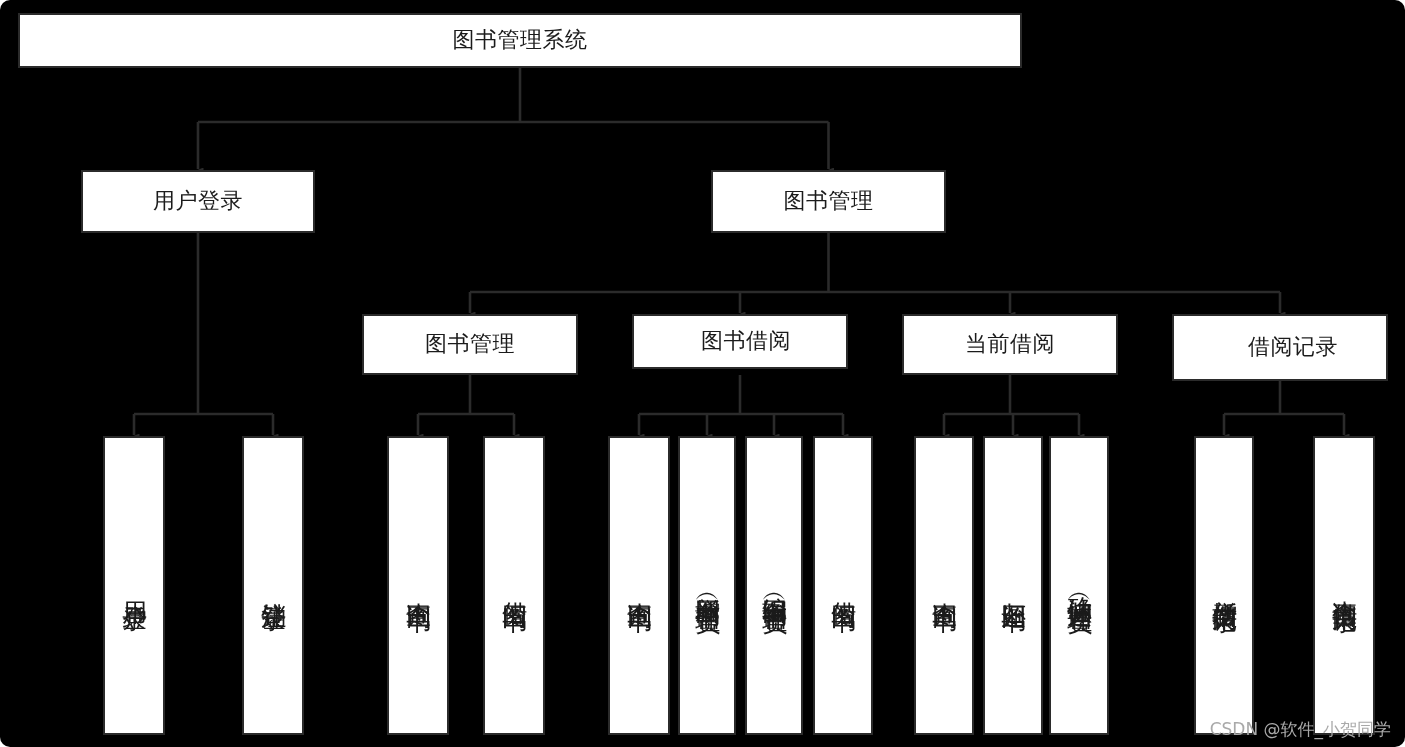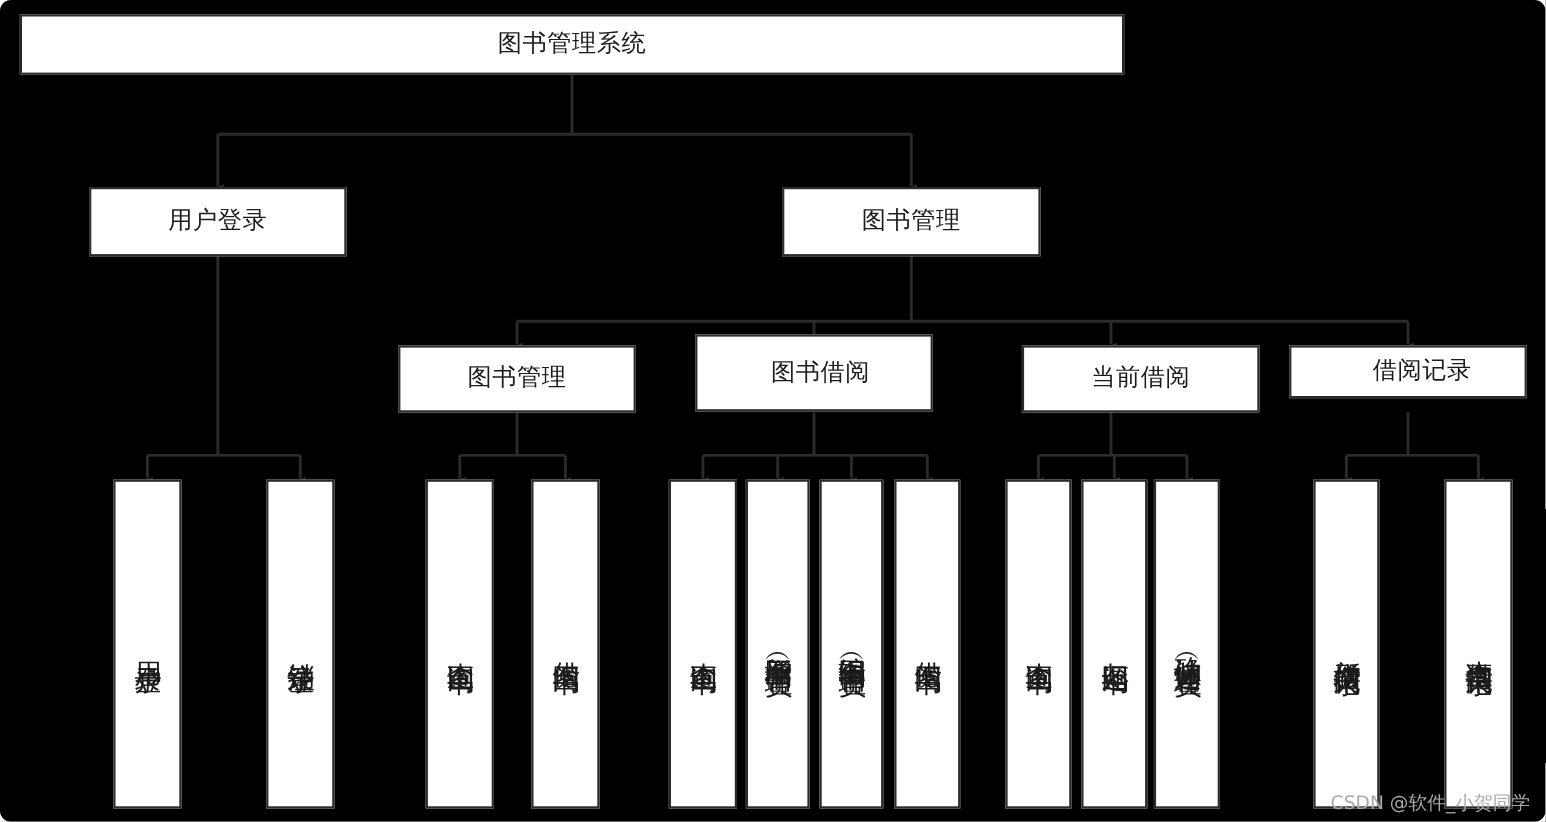--- a/index.html
+++ b/index.html
@@ -124,27 +124,27 @@
       </div>
       <div class="node horizontal" style="left: 81px; top: 170px; width: 234px; height: 63px;">
         <span class="label">用户登录</span>
       </div>
       <div class="node horizontal" style="left: 711px; top: 170px; width: 235px; height: 63px;">
         <span class="label">图书管理</span>
       </div>
       <div class="node horizontal" style="left: 362px; top: 314px; width: 216px; height: 61px;">
         <span class="label">图书管理</span>
       </div>
-      <div class="node horizontal" style="left: 632px; top: 304px; width: 216px; height: 70px; padding-left: 12px;">
+      <div class="node horizontal" style="left: 632px; top: 314px; width: 216px; height: 55px; padding-left: 12px;">
         <span class="label">图书借阅</span>
       </div>
-      <div class="node horizontal" style="left: 902px; top: 314px; width: 216px; height: 61px; margin-left: 27px;">
+      <div class="node horizontal" style="left: 902px; top: 314px; width: 216px; height: 61px;">
         <span class="label">当前借阅</span>
       </div>
-      <div class="node horizontal" style="left: 1172px; top: 314px; width: 216px; height: 48px; padding-left: 26px;">
+      <div class="node horizontal" style="left: 1172px; top: 314px; width: 216px; height: 67px; padding-left: 26px;">
         <span class="label">借阅记录</span>
       </div>
       <div class="node vertical" style="left: 103px; top: 436px; width: 62px; height: 299px;">
         <span class="label">用户登录</span>
       </div>
       <div class="node vertical" style="left: 242px; top: 436px; width: 62px; height: 299px;">
         <span class="label">注销登录</span>
       </div>
       <div class="node vertical" style="left: 387px; top: 436px; width: 62px; height: 299px;">
         <span class="label">查询图书</span>

